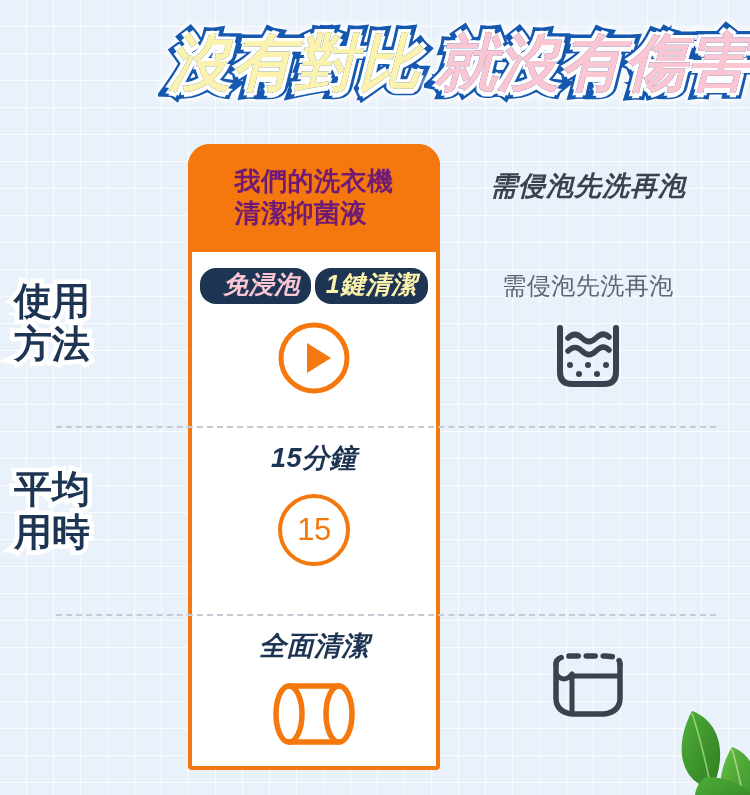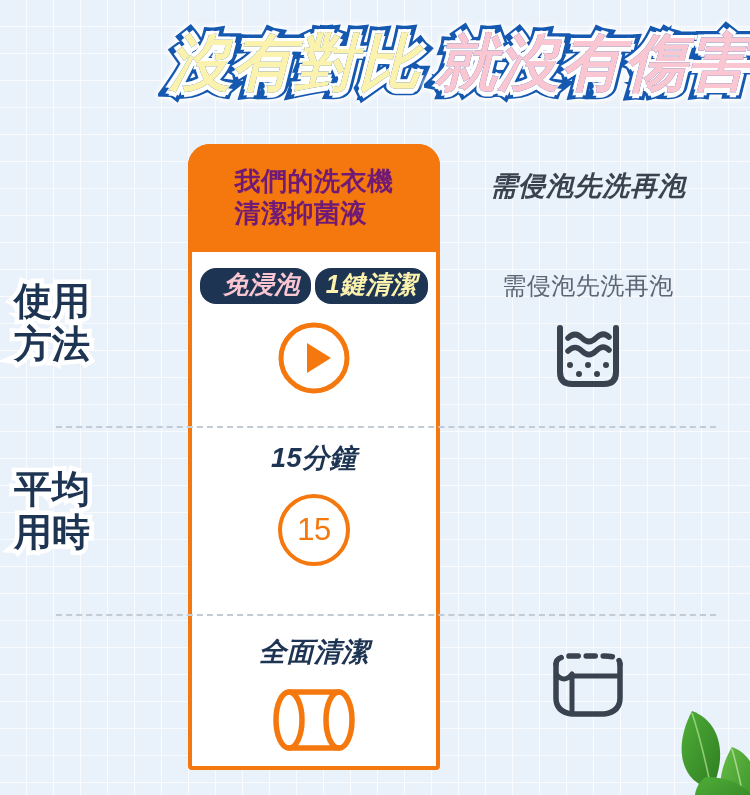--- a/index.html
+++ b/index.html
@@ -313,21 +313,21 @@
         <div class="icon-wrap" style="margin-top:18px;">
           <div class="circle-num circle-ours">15</div>
         </div>
       </div>
 
     </div>
 
     <div class="row row-3">
 
 
-      <div class="cell-ours" style="top: 14px; font-family: Liberation Serif, serif;">
+      <div class="cell-ours" style="top: 8px; font-family: Liberation Serif, serif;">
         <div class="cell-title-ours">全面清潔</div>
         <div class="icon-wrap" style="margin-top:16px;">
           <svg width="92" height="68" viewBox="0 0 92 68" aria-hidden="true">
             <ellipse cx="21" cy="34" rx="13" ry="28" fill="none" stroke="#f4780d" stroke-width="5.5"></ellipse>
             <ellipse cx="71" cy="34" rx="13" ry="28" fill="none" stroke="#f4780d" stroke-width="5.5"></ellipse>
             <line x1="21" y1="6" x2="71" y2="6" stroke="#f4780d" stroke-width="5.5" stroke-linecap="round"></line>
             <line x1="21" y1="62" x2="71" y2="62" stroke="#f4780d" stroke-width="5.5" stroke-linecap="round"></line>
           </svg>
         </div>
       </div>

